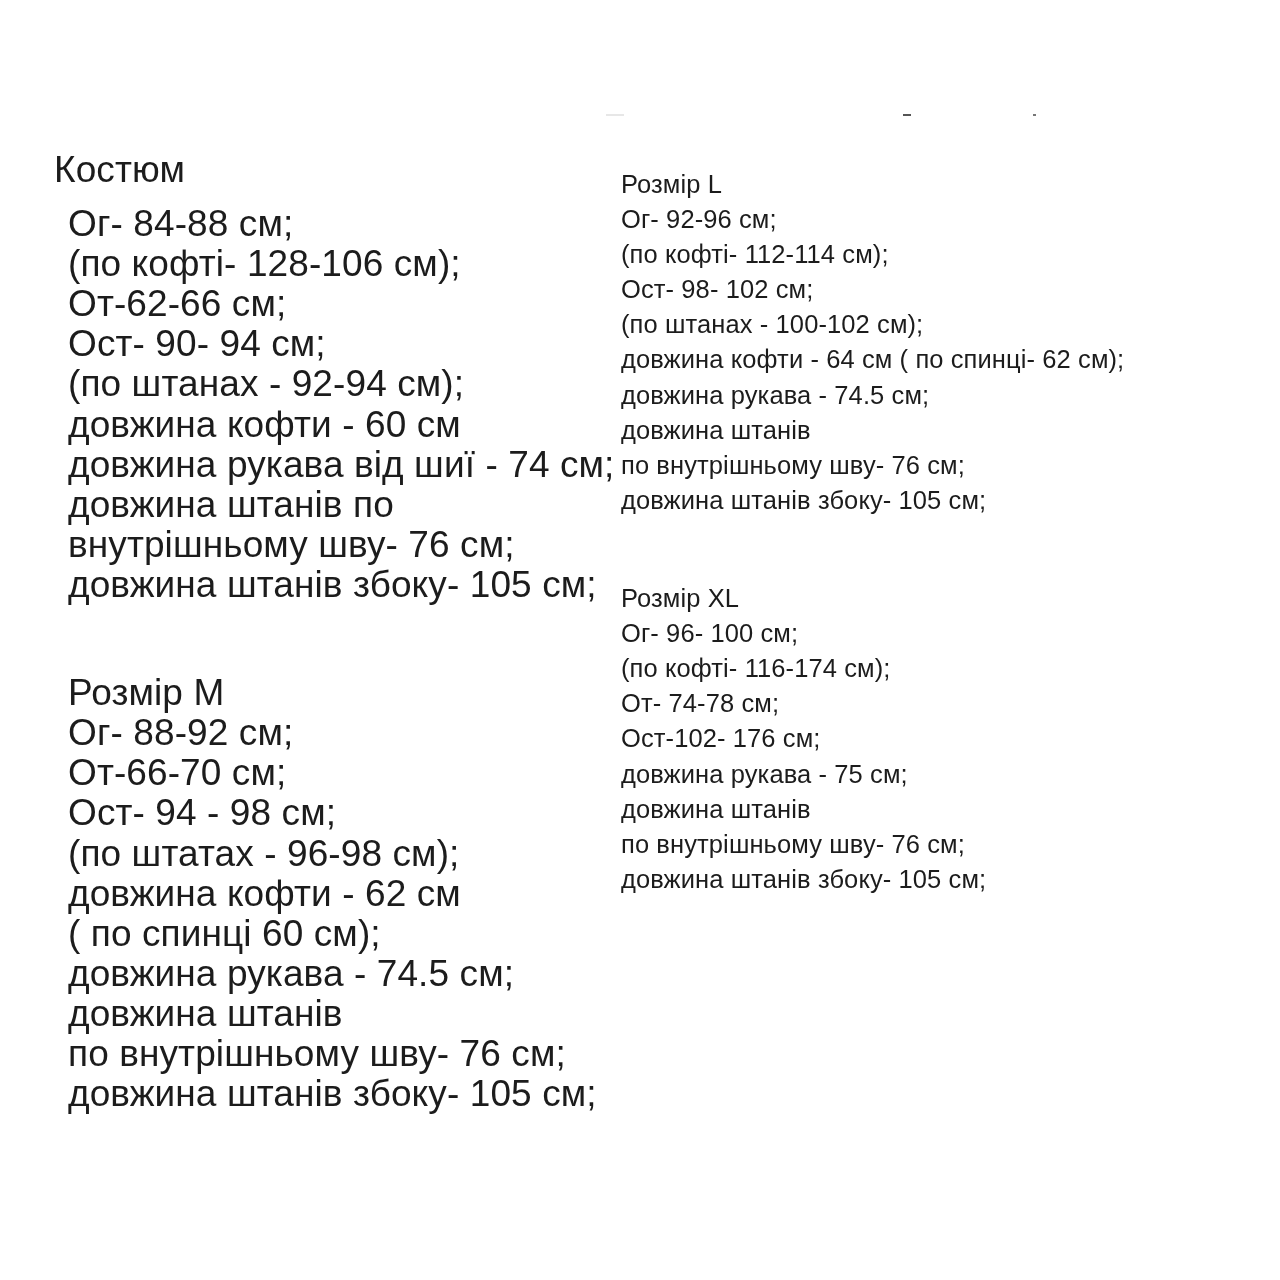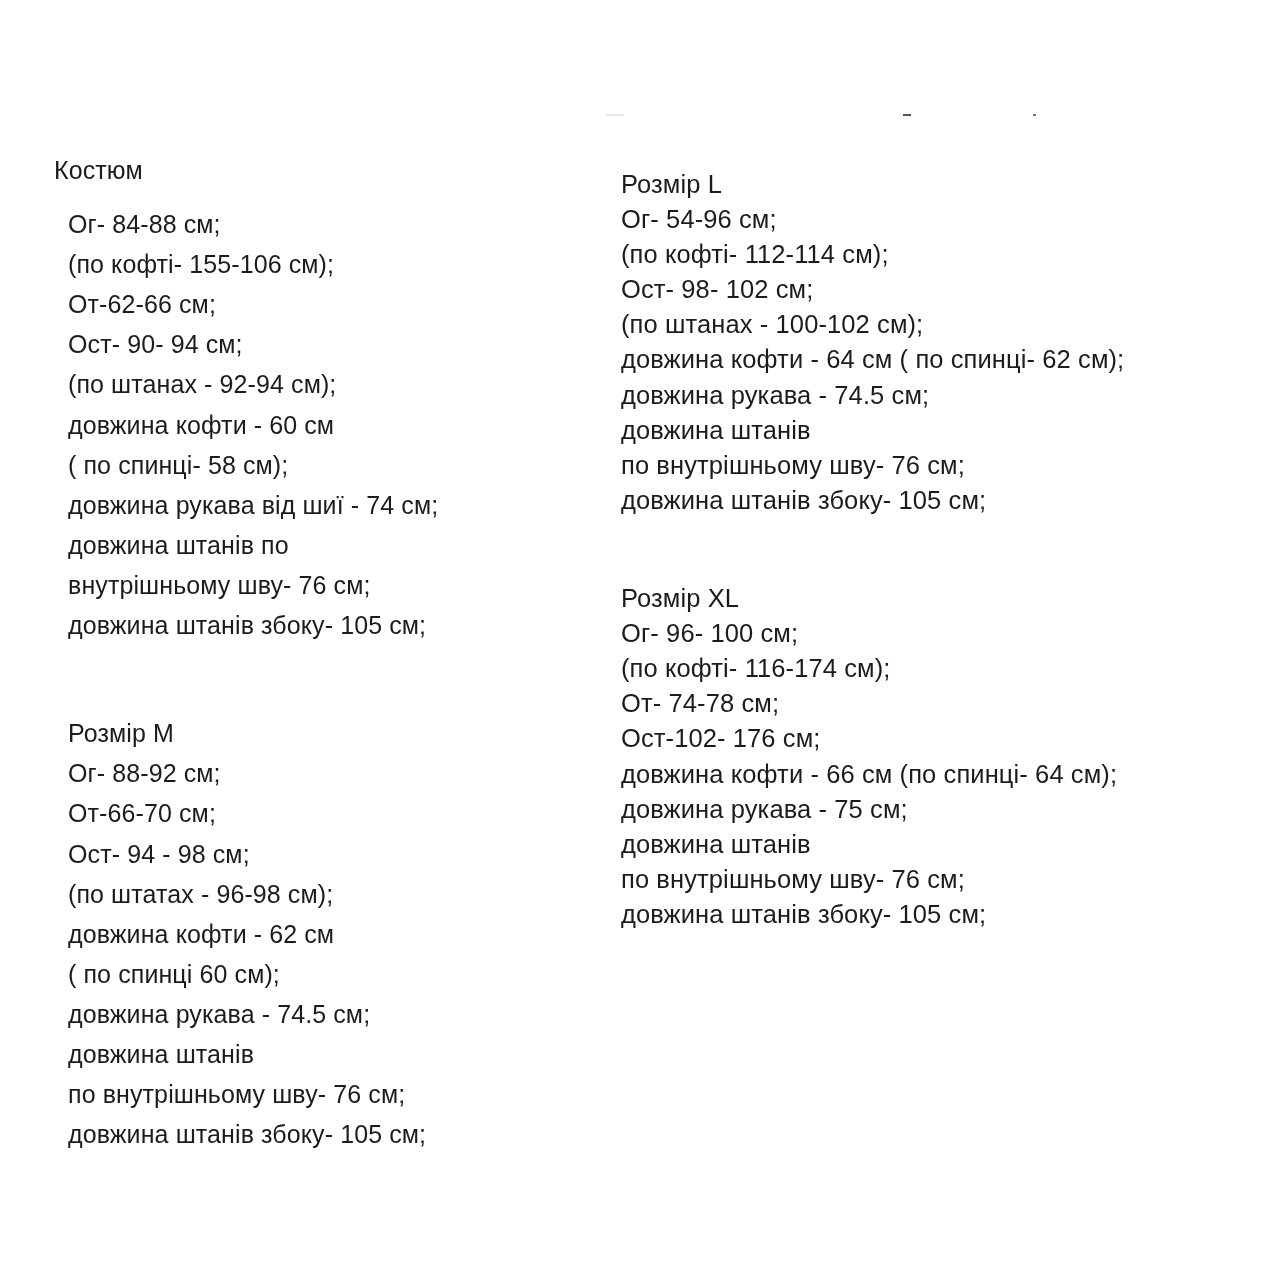--- a/index.html
+++ b/index.html
@@ -14,21 +14,21 @@
       overflow: hidden;
       color: #1c1c1c;
       font-family: "Liberation Sans", "DejaVu Sans", sans-serif;
     }
     .col {
       position: absolute;
     }
     .col-left {
       left: 54px;
       top: 150px;
-      font-size: 25px;
+      font-size: 37px;
       line-height: 40.1px;
     }
     .col-right {
       left: 607px;
       top: 153px;
       font-size: 25.5px;
       line-height: 35.1px;
     }
     .section { margin: 14px; }
     .line {
@@ -50,26 +50,25 @@
 
 <div class="artifact" style="left:606px;width:18px;opacity:0.5;"></div>
 <div class="artifact" style="left:903px;width:8px;background:#555;"></div>
 <div class="artifact" style="left:1033px;width:3px;background:#777;"></div>
 
 <div class="col col-left">
   <span class="line">Костюм</span>
 
   <div class="section">
     <span class="line">Ог- 84-88 см;</span>
-    <span class="line">(по кофті- 155-106 см);</span>
+    <span class="line">(по кофті- 128-106 см);</span>
     <span class="line">От-62-66 см;</span>
     <span class="line">Ост- 90- 94 см;</span>
     <span class="line">(по штанах - 92-94 см);</span>
     <span class="line">довжина кофти - 60 см</span>
-    <span class="line">( по спинці- 58 см);</span>
     <span class="line">довжина рукава від шиї - 74 см;</span>
     <span class="line">довжина штанів по</span>
     <span class="line">внутрішньому шву- 76 см;</span>
     <span class="line">довжина штанів збоку- 105 см;</span>
   </div>
 
   <div class="gap-left"></div>
 
   <div class="section">
     <span class="line">Розмір M</span>
@@ -82,38 +81,37 @@
     <span class="line">довжина рукава - 74.5 см;</span>
     <span class="line">довжина штанів</span>
     <span class="line">по внутрішньому шву- 76 см;</span>
     <span class="line">довжина штанів збоку- 105 см;</span>
   </div>
 </div>
 
 <div class="col col-right">
   <div class="section">
     <span class="line">Розмір L</span>
-    <span class="line">Ог- 54-96 см;</span>
+    <span class="line">Ог- 92-96 см;</span>
     <span class="line">(по кофті- 112-114 см);</span>
     <span class="line">Ост- 98- 102 см;</span>
     <span class="line">(по штанах - 100-102 см);</span>
     <span class="line">довжина кофти - 64 см ( по спинці- 62 см);</span>
     <span class="line">довжина рукава - 74.5 см;</span>
     <span class="line">довжина штанів</span>
     <span class="line">по внутрішньому шву- 76 см;</span>
     <span class="line">довжина штанів збоку- 105 см;</span>
   </div>
 
   <div class="gap-right"></div>
 
   <div class="section">
     <span class="line">Розмір XL</span>
     <span class="line">Ог- 96- 100 см;</span>
     <span class="line">(по кофті- 116-174 см);</span>
     <span class="line">От- 74-78 см;</span>
     <span class="line">Ост-102- 176 см;</span>
-    <span class="line">довжина кофти - 66 см (по спинці- 64 см);</span>
     <span class="line">довжина рукава - 75 см;</span>
     <span class="line">довжина штанів</span>
     <span class="line">по внутрішньому шву- 76 см;</span>
     <span class="line">довжина штанів збоку- 105 см;</span>
   </div>
 </div>
 
 </body></html>

